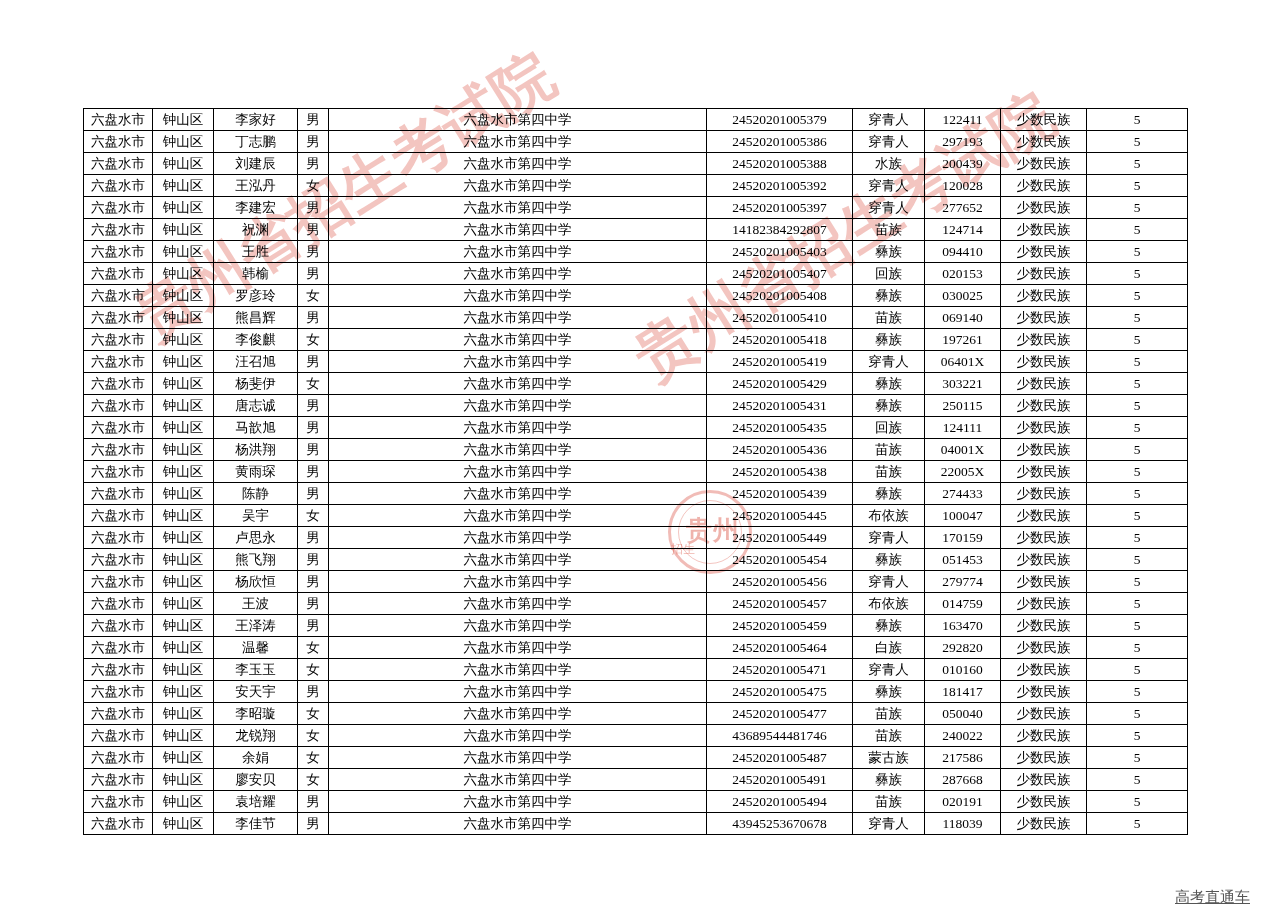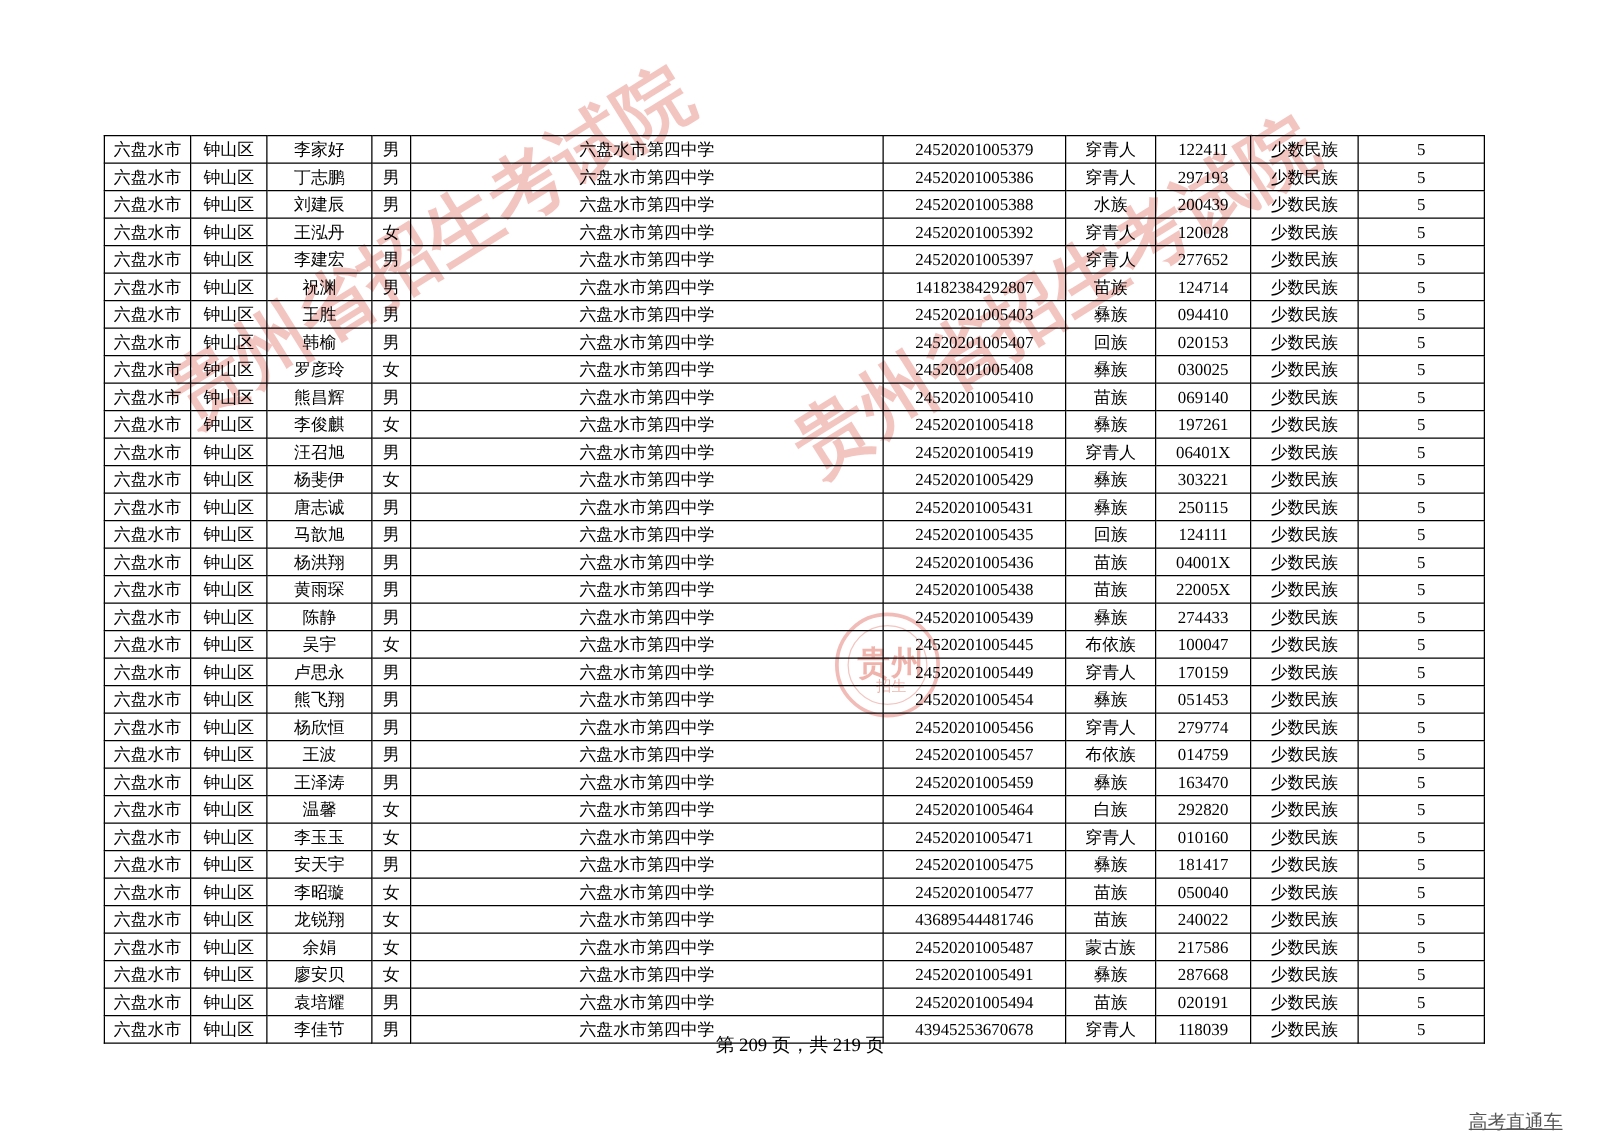--- a/index.html
+++ b/index.html
@@ -69,21 +69,20 @@
     color: rgba(214, 64, 48, 0.40);
     font-size: 26px;
     font-weight: bold;
     font-family: "Liberation Serif", serif;
     letter-spacing: 1px;
   }
   .wm-seal .sealsub {
     position: absolute;
     left: 0; top: 48px;
     width: 84px;
-    text-align: center;
     color: rgba(214, 64, 48, 0.40);
     font-size: 12px;
     font-family: "Liberation Serif", serif;
   }
   
   .table-wrap {
     position: absolute;
     left: 83px;
     top: 108px;
     width: 1104px;
@@ -566,16 +565,15 @@
             <td class="id-cell">43945253670678</td>
             <td>穿青人</td>
             <td class="id-cell">118039</td>
             <td>少数民族</td>
             <td>5</td>
           </tr>
         </tbody>
     </table>
   </div>
 
-  <div class="page-footer">第 209 页，共 219 页</div>
   <div class="brand">高考直通车</div>
 
 </div>
 
 </body></html>

